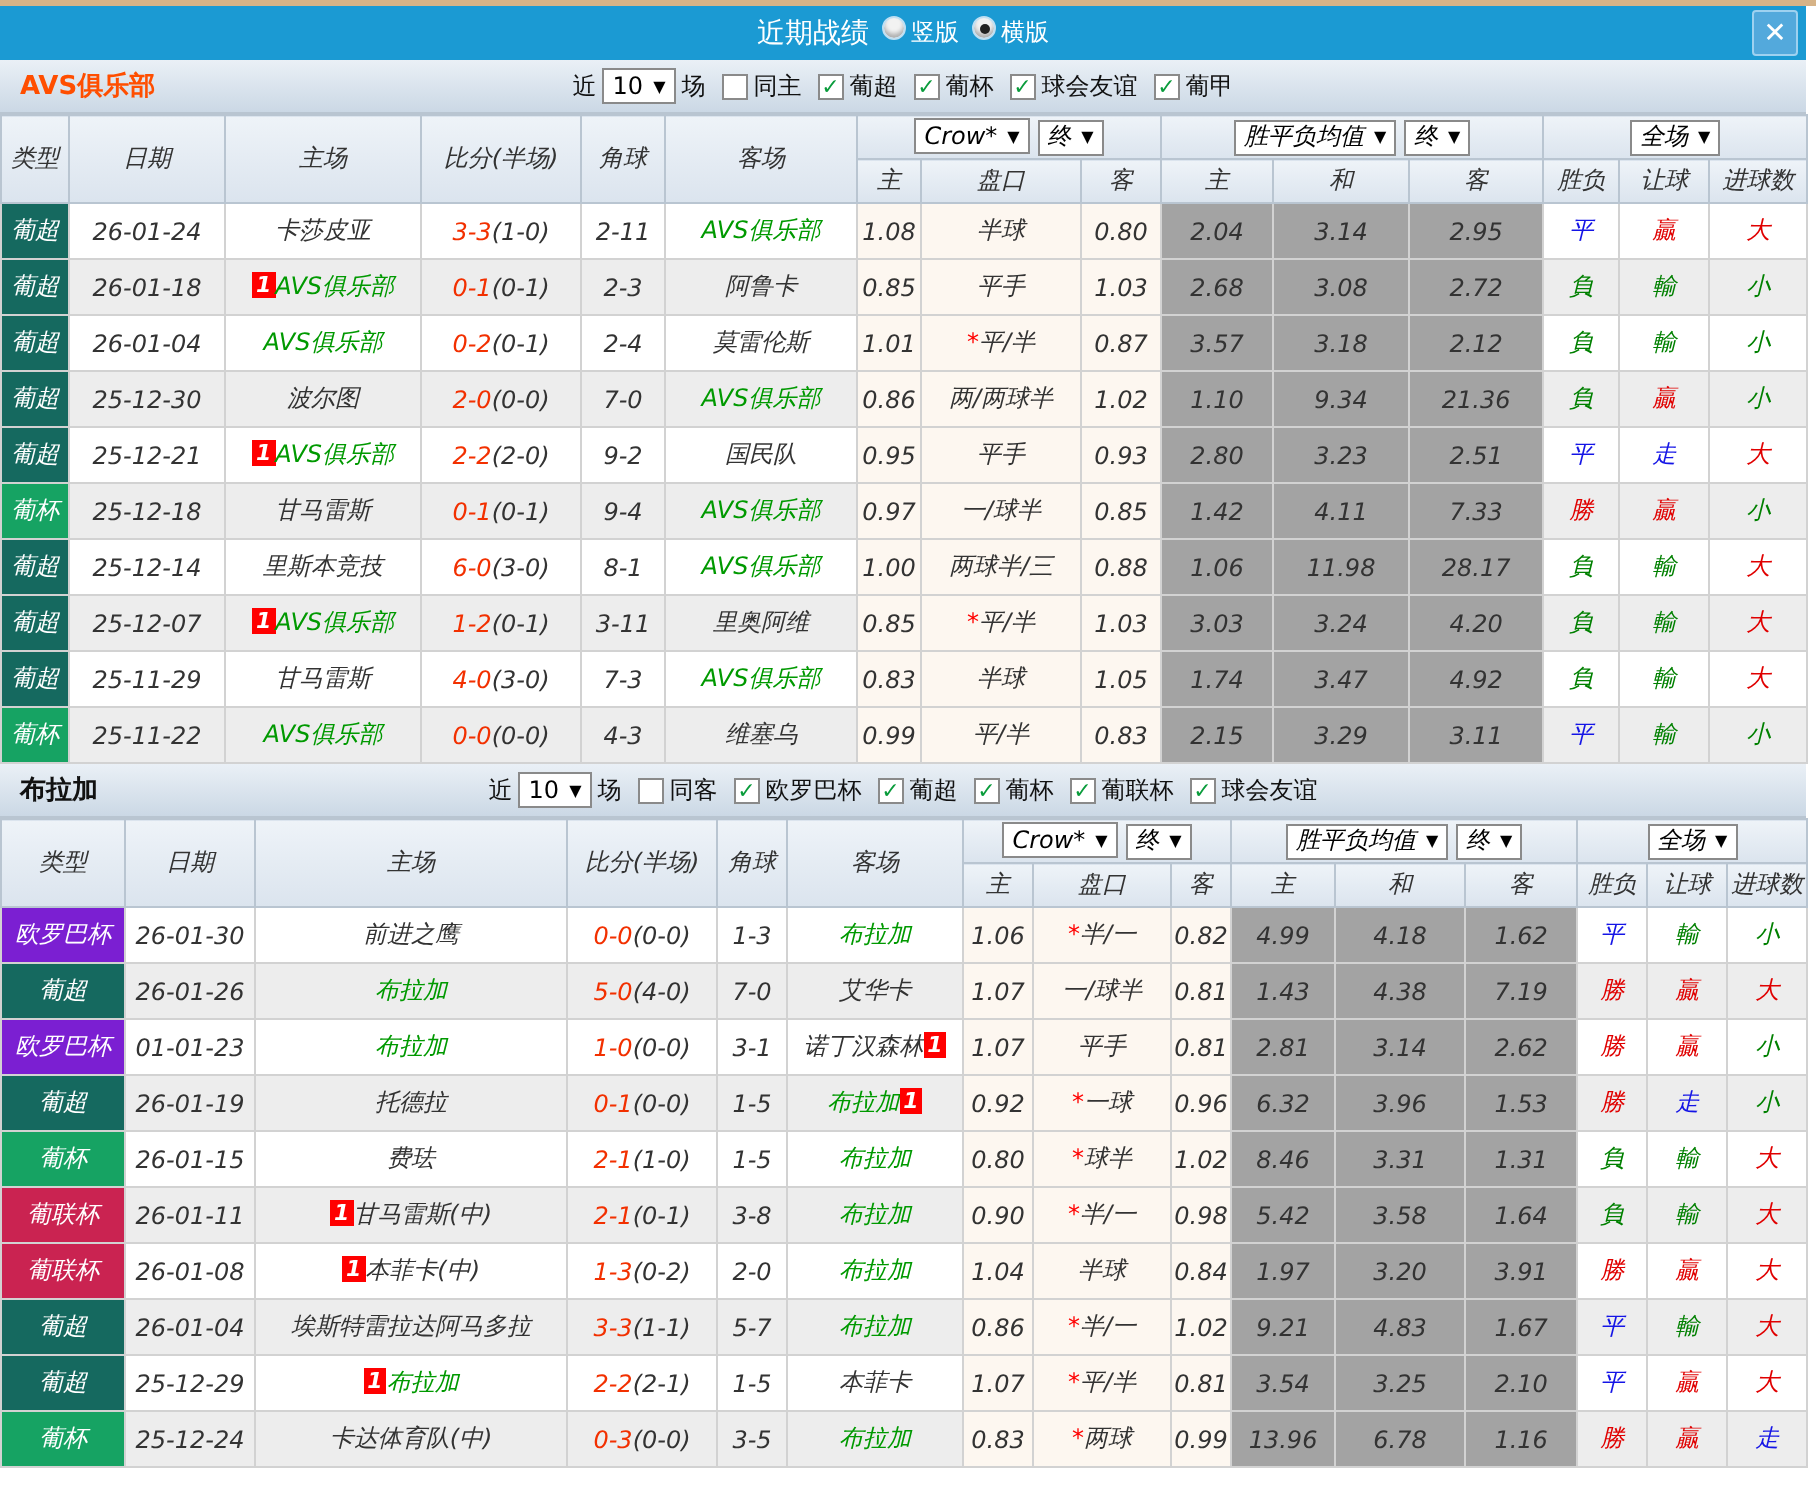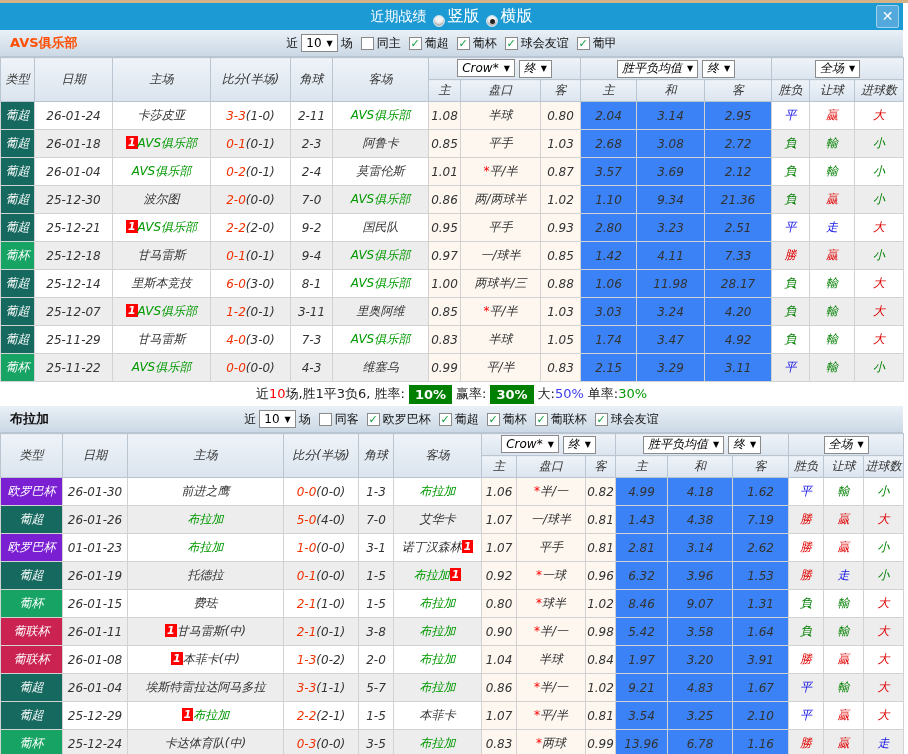--- a/index.html
+++ b/index.html
@@ -1,40 +1,40 @@
 <!DOCTYPE html>
 <html><head>
 <meta charset="utf-8">
 <style>
   * { margin:0; padding:0; box-sizing:border-box; }
   body { font-family:"DejaVu Sans","Liberation Sans",sans-serif; background:#fff; }
   .screen { position:relative; width:908px; height:754px; overflow:hidden; background:#fff; }
   .top-strip { width:908px; height:3px; background:#d6b387; }
   .titlebar { position:relative; width:903px; height:27px; background:#1b9ad3; display:flex; align-items:center; justify-content:center; gap:6px; color:#fff; }
   .win-title { font-size:14px; font-weight:normal; }
-  .radio-item { display:inline-flex; align-items:flex-end; gap:3px; font-size:16px; cursor:pointer; }
+  .radio-item { display:inline-flex; align-items:flex-start; gap:3px; font-size:12px; cursor:pointer; }
   .radio { width:12px; height:12px; border-radius:50%; background:#f2f2f2; border:1px solid #bfdff2; position:relative; display:inline-block; box-shadow:inset 0 -2px 2px rgba(0,0,0,.28); }
   .radio.checked::after { content:""; position:absolute; left:3px; top:3px; width:5px; height:5px; border-radius:50%; background:#222; }
   .close-btn { position:absolute; right:4px; top:2px; width:23px; height:23px; background:#53a9dc; border:1px solid #9ed1f0; border-radius:2px; color:#fff; text-align:center; cursor:pointer; }
   .close-btn::before { content:"✕"; font-size:14px; font-weight:bold; line-height:21px; }
   .section-header { width:903px; height:27px; background:linear-gradient(#eaf0f6,#cbd8e5); border-bottom:1px solid #b9c5d1; display:flex; align-items:center; position:relative; font-size:12px; color:#111; }
   .team-title { position:absolute; left:10px; font-size:13px; font-weight:bold; }
   .team-orange { color:#ff4e00; }
   .team-black { color:#111; }
   .filters { margin:0 auto; display:flex; align-items:center; gap:3px; }
   .dd { display:inline-flex; align-items:center; background:#fff; border:1px solid #8a8a8a; padding:0 4px; height:18px; font-size:12px; color:#000; cursor:pointer; white-space:nowrap; }
   .dd::after { content:"▼"; font-size:8px; margin-left:5px; }
   .cb { width:13px; height:13px; border:1px solid #8a8a8a; background:#fff; display:inline-flex; align-items:center; justify-content:center; cursor:pointer; margin-left:5px; }
   .cb.checked::before { content:"✓"; color:#0a9c3c; font-size:11px; font-weight:bold; line-height:11px; }
   table { border-collapse:collapse; table-layout:fixed; width:903px; font-size:12px; color:#333;font-style:italic; }
   th { background:linear-gradient(#eef3f8,#dbe4ee); border:1px solid #b9c5d1; font-weight:normal; height:22px; padding:0; text-align:center; white-space:nowrap; overflow:hidden; }
   td { border:1px solid #d2d2d2; height:28px; text-align:center; padding:0; white-space:nowrap; overflow:hidden; }
   td.league { color:#fff; }
   td.cream { background:#fdf7f0; }
-  td.blue { background:#3b82f6; }
+  td.blue { background:#a3a3a3; }
   tbody tr:nth-child(odd) td.z { background:#fff; }
   tbody tr:nth-child(even) td.z { background:#ededed; }
   .tg { color:#009900; }
   .badge { display:inline-block; background:#f00; color:#fff; font-size:11px; font-weight:bold; padding:0 2px; line-height:13px; vertical-align:1px; }
   .s-main { color:#f23000; }
   .s-half { color:#333; }
   .star { color:#f00; }
   .c-r { color:#e00000; } .c-b { color:#1414e6; } .c-g { color:#008000; }
   .summary { width:903px; height:24px; display:flex; align-items:center; justify-content:center; gap:4px; font-size:13px; color:#222; background:#fff; }
   .num-red { color:#f00; }
@@ -180,21 +180,21 @@
           <td class="league" style="background: rgb(21, 105, 95);"><span>葡超</span></td>
           <td class="date z"><span>26-01-04</span></td>
           <td class="z"><span class="tg">AVS俱乐部</span></td>
           <td class="z"><span class="s-main">0-2</span><span class="s-half">(0-1)</span></td>
           <td class="z"><span>2-4</span></td>
           <td class="z"><span>莫雷伦斯</span></td>
           <td class="cream"><span>1.01</span></td>
           <td class="cream"><span class="star">*</span><span>平/半</span></td>
           <td class="cream"><span>0.87</span></td>
           <td class="blue"><span>3.57</span></td>
-          <td class="blue"><span>3.69</span></td>
+          <td class="blue"><span>3.18</span></td>
           <td class="blue"><span>2.12</span></td>
           <td class="z c-g"><span>負</span></td>
           <td class="z c-g"><span>輸</span></td>
           <td class="z c-g"><span>小</span></td>
         </tr>
         <tr>
           <td class="league" style="background: rgb(21, 105, 95);"><span>葡超</span></td>
           <td class="date z"><span>25-12-30</span></td>
           <td class="z"><span>波尔图</span></td>
           <td class="z"><span class="s-main">2-0</span><span class="s-half">(0-0)</span></td>
@@ -308,29 +308,20 @@
           <td class="blue"><span>2.15</span></td>
           <td class="blue"><span>3.29</span></td>
           <td class="blue"><span>3.11</span></td>
           <td class="z c-b"><span>平</span></td>
           <td class="z c-g"><span>輸</span></td>
           <td class="z c-g"><span>小</span></td>
         </tr>
       </tbody>
   </table>
 
-  <div class="summary">
-    <span><span>近</span><span class="num-red">10</span><span>场,胜1平3负6,</span></span>
-    <span>胜率:</span>
-    <span class="pct-badge">10%</span>
-    <span>赢率:</span>
-    <span class="pct-badge">30%</span>
-    <span><span>大:</span><span class="blue-txt">50%</span></span>
-    <span><span>单率:</span><span class="green-txt">30%</span></span>
-  </div>
 
   <div class="section-header">
     <span class="team-title team-black">布拉加</span>
     <div class="filters">
       <span>近</span>
       <span class="dd">
           <span>10</span>
         </span>
       <span>场</span>
       <span class="cb"></span>
@@ -481,21 +472,21 @@
           <td class="league" style="background: rgb(22, 163, 99);"><span>葡杯</span></td>
           <td class="date z"><span>26-01-15</span></td>
           <td class="z"><span>费珐</span></td>
           <td class="z"><span class="s-main">2-1</span><span class="s-half">(1-0)</span></td>
           <td class="z"><span>1-5</span></td>
           <td class="z"><span class="tg">布拉加</span></td>
           <td class="cream"><span>0.80</span></td>
           <td class="cream"><span class="star">*</span><span>球半</span></td>
           <td class="cream"><span>1.02</span></td>
           <td class="blue"><span>8.46</span></td>
-          <td class="blue"><span>9.07</span></td>
+          <td class="blue"><span>3.31</span></td>
           <td class="blue"><span>1.31</span></td>
           <td class="z c-g"><span>負</span></td>
           <td class="z c-g"><span>輸</span></td>
           <td class="z c-r"><span>大</span></td>
         </tr>
         <tr>
           <td class="league" style="background: rgb(202, 35, 81);"><span>葡联杯</span></td>
           <td class="date z"><span>26-01-11</span></td>
           <td class="z"><span class="badge">1</span><span>甘马雷斯(中)</span></td>
           <td class="z"><span class="s-main">2-1</span><span class="s-half">(0-1)</span></td>

